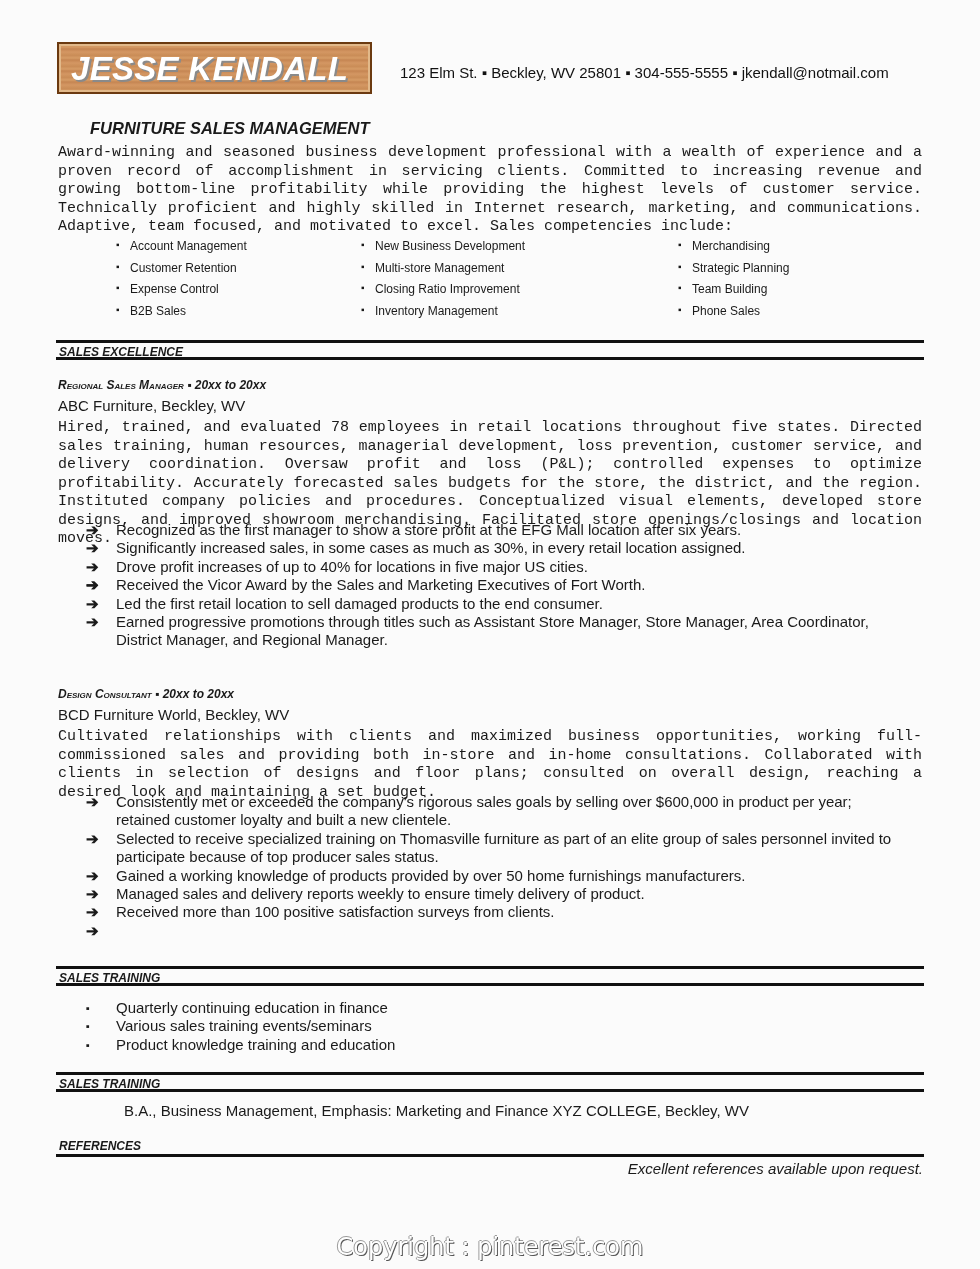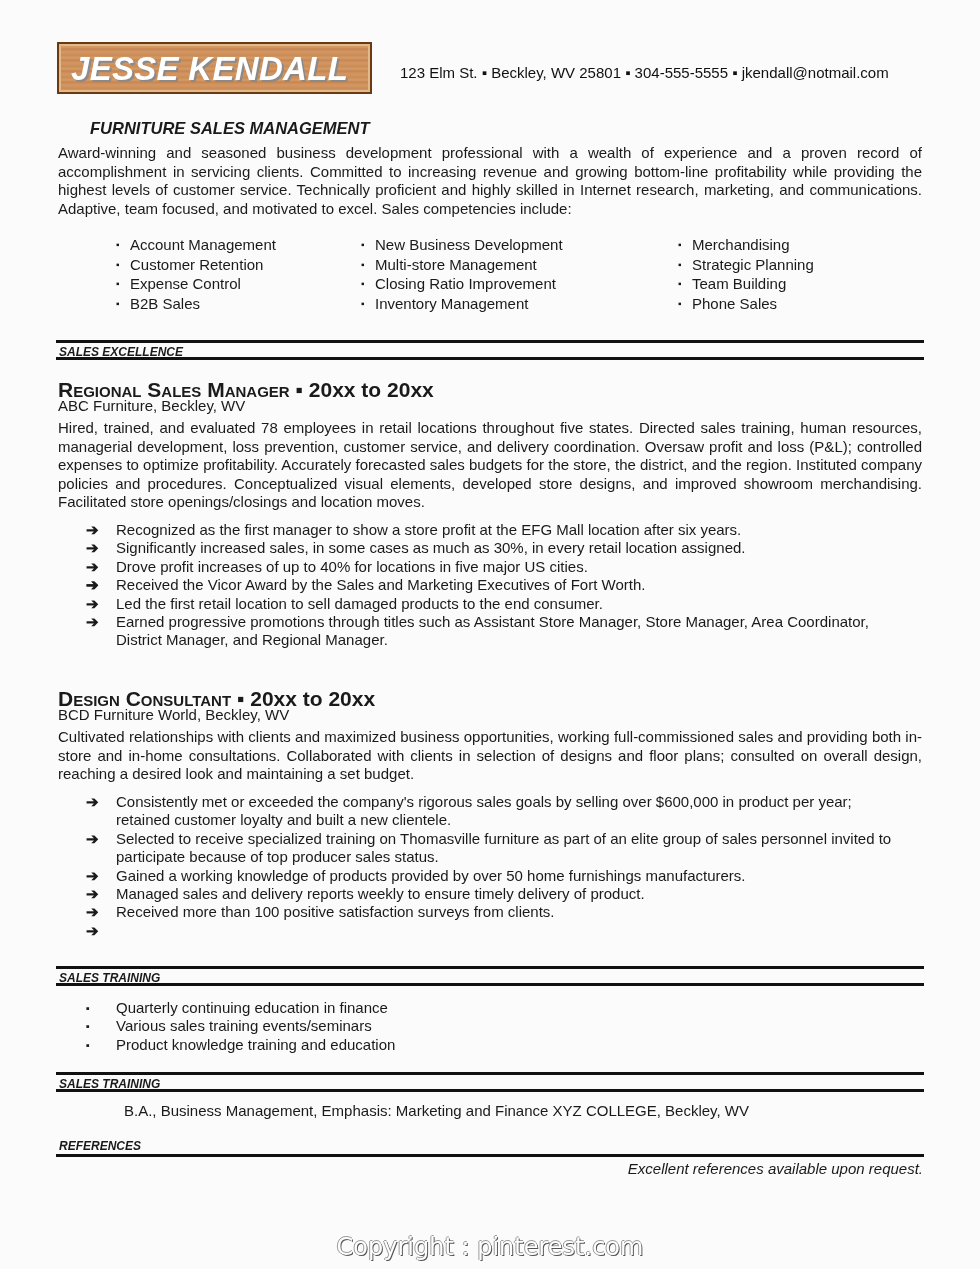--- a/index.html
+++ b/index.html
@@ -14,28 +14,28 @@
     box-shadow: inset 0 0 0 2px #e2b98a;
     font-style: italic;
   }
   .name-box span {
     position: absolute; left: 12px; top: 6px; font-size: 33px; font-weight: bold;
     color: #ffffff; letter-spacing: 0.3px;
     text-shadow: 2px 2px 0 #8a8a8a;
   }
   .contact { position: absolute; left: 400px; top: 64px; font-size: 15px; color: #111; }
   .headline { position: absolute; left: 58px; top: 119px; font-size: 16.5px; font-weight: bold; font-style: italic; margin-left: 32px; }
-  .para { position: absolute; left: 58px; width: 864px; font-size: 15px; line-height: 18.5px; text-align: justify; }
-  .comp-col { position: absolute; font-size: 15px; line-height: 19.6px; }
+  .para { position: absolute; left: 58px; width: 864px; font-size: 15px; line-height: 18.5px; text-align: justify; font-family: Liberation Mono, monospace; }
+  .comp-col { position: absolute; font-size: 12px; line-height: 19.6px; }
   .comp-col div::before { content: "▪"; display: inline-block; width: 14px; font-size: 10px; vertical-align: 2px; }
   .sec-head { position: absolute; left: 56px; width: 868px; height: 20px; text-align: center; }
   .sec-head .top { position: absolute; left: 0; right: 0; top: 0; height: 3px; background: #111; }
   .sec-head .bot { position: absolute; left: 0; right: 0; bottom: 0; height: 3px; background: #111; }
   .sec-head span { position: absolute; left: 3px; top: 5px; font-size: 12px; font-weight: bold; font-style: italic; }
-  .job-title { position: absolute; left: 58px; font-size: 21px; font-weight: bold; font-variant: small-caps; }
+  .job-title { position: absolute; left: 58px; font-size: 12px; font-weight: bold; font-variant: small-caps; font-style: italic; }
   .job-title .dates { font-variant: normal; }
   .company { position: absolute; left: 58px; font-size: 15px; }
   .arrows { position: absolute; left: 86px; width: 820px; font-size: 15px; line-height: 18.4px; }
   .arrows .item { position: relative; padding-left: 30px; }
   .arrows .item .ic { position: absolute; left: 0; top: 0; font-weight: bold; }
   .squares { position: absolute; left: 86px; font-size: 15px; line-height: 18.4px; }
   .squares .item { padding-left: 30px; position: relative; }
   .squares .item .ic { position: absolute; left: 0; top: 0; font-size: 11px; }
   .edu { position: absolute; left: 124px; top: 1102px; font-size: 15px; }
   .refs { position: absolute; right: 57px; top: 1160px; font-size: 15px; font-style: italic; }

